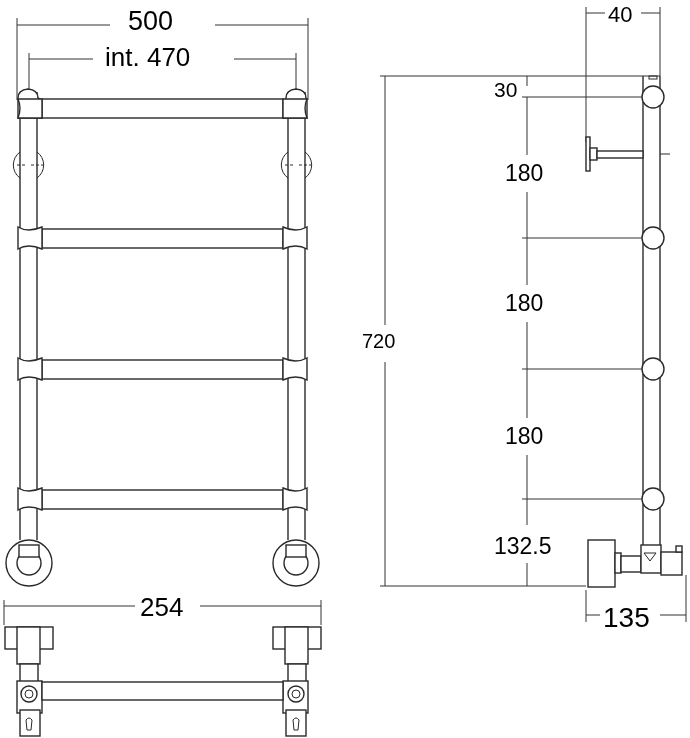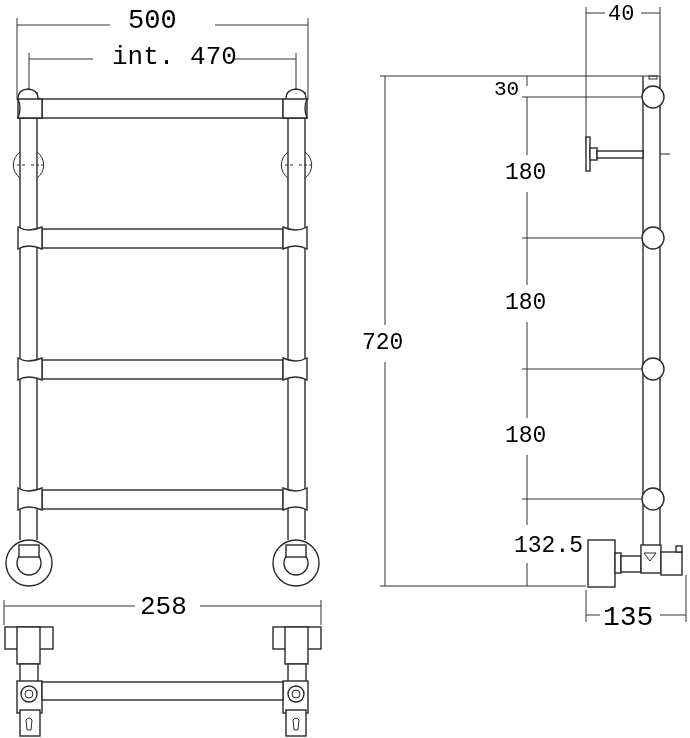--- a/index.html
+++ b/index.html
@@ -2,21 +2,21 @@
 <html><head>
 <meta charset="utf-8">
 <style>
   html, body { margin: 0; padding: 0; background: #ffffff; }
   body { width: 690px; height: 738px; overflow: hidden; position: relative; }
   svg { position: absolute; left: 0; top: 0; }
   .ln { stroke: #2a2a2a; stroke-width: 1.4; fill: none; }
   .thin { stroke: #2a2a2a; stroke-width: 1; fill: none; }
   .fillw { stroke: #2a2a2a; stroke-width: 1.4; fill: #ffffff; }
   .dim { stroke: #333333; stroke-width: 1; fill: none; }
-  .lbl { font-family: Liberation Mono, monospace; fill: #333333; }
+  .lbl { font-family: Liberation Sans, sans-serif; fill: #333333; }
 </style>
 </head>
 <body>
 
 <svg width="690" height="738" viewBox="0 0 690 738">
 
   <g>
 
     <g>
       <line class="dim" x1="17" y1="25" x2="110" y2="25"></line>
@@ -177,26 +177,26 @@
     <g>
       <line class="dim" x1="586" y1="590" x2="586" y2="622"></line>
       <line class="dim" x1="686" y1="575" x2="686" y2="622"></line>
       <line class="dim" x1="586" y1="615" x2="600" y2="615"></line>
       <line class="dim" x1="660" y1="615" x2="686" y2="615"></line>
     </g>
   </g>
 </svg>
 
 <div class="lbl" style="position:absolute;left:128px;top:6px;font-size:27px;">500</div>
-<div class="lbl" style="position:absolute;left:112px;top:42px;font-size:26px;">
+<div class="lbl" style="position:absolute;left:105px;top:42px;font-size:26px;">
   <span>int.</span>
   <span>470</span>
 </div>
-<div class="lbl" style="position:absolute;left:140px;top:592px;font-size:26px;">258</div>
+<div class="lbl" style="position:absolute;left:140px;top:592px;font-size:26px;">254</div>
 
 <div class="lbl" style="position:absolute;left:608px;top:2px;font-size:22px;">40</div>
-<div class="lbl" style="position:absolute;left:362px;top:330px;font-size:23px;text-align:right;">720</div>
+<div class="lbl" style="position:absolute;left:362px;top:330px;font-size:20px;text-align:right;">720</div>
 <div class="lbl" style="position:absolute;left:494px;top:78px;font-size:21px;">30</div>
 <div class="lbl" style="position:absolute;left:505px;top:160px;font-size:23px;">180</div>
 <div class="lbl" style="position:absolute;left:505px;top:290px;font-size:23px;">180</div>
 <div class="lbl" style="position:absolute;left:505px;top:423px;font-size:23px;">180</div>
-<div class="lbl" style="position:absolute;left:494px;top:533px;font-size:23px;margin-left:20px;">132.5</div>
+<div class="lbl" style="position:absolute;left:494px;top:533px;font-size:23px;">132.5</div>
 <div class="lbl" style="position:absolute;left:603px;top:602px;font-size:28px;">135</div>
 
 </body></html>

